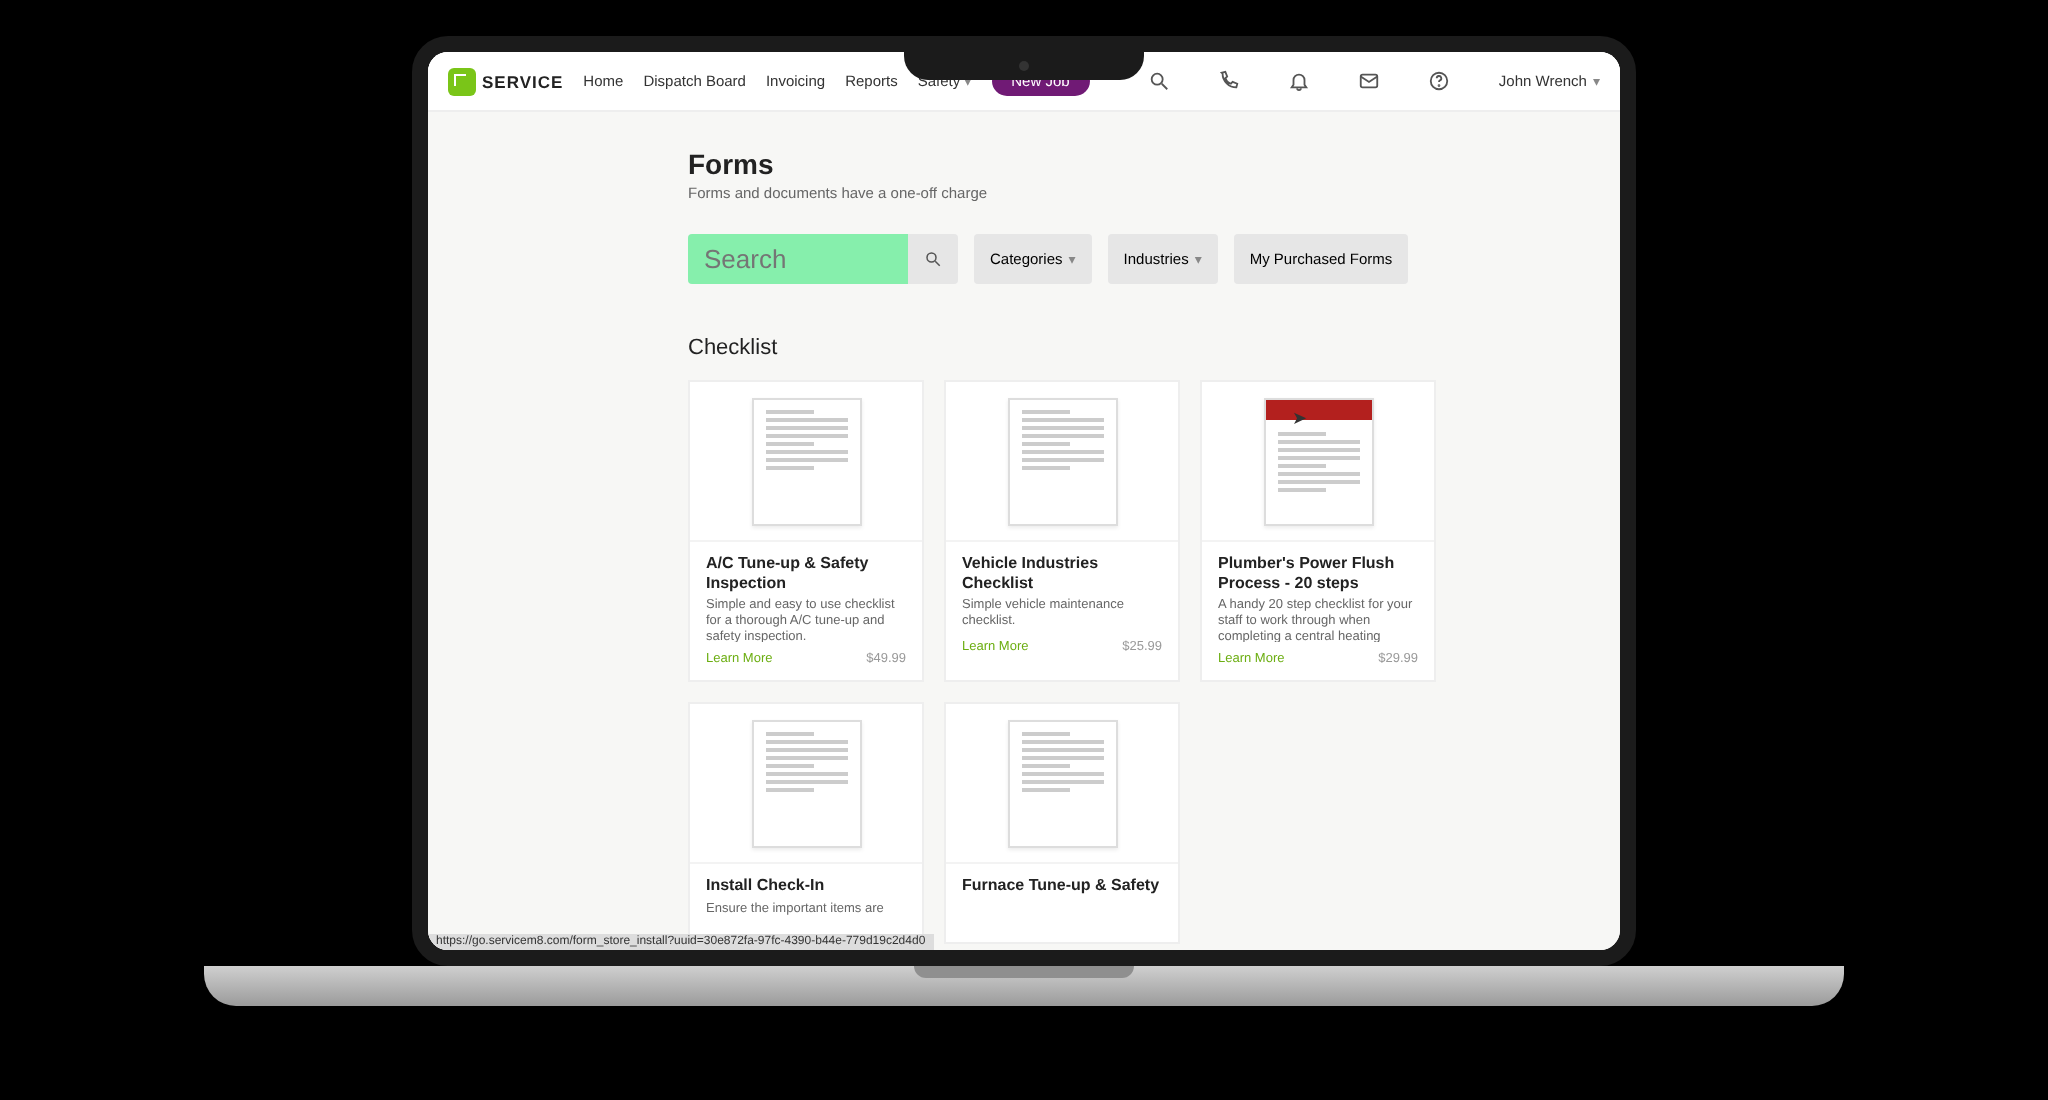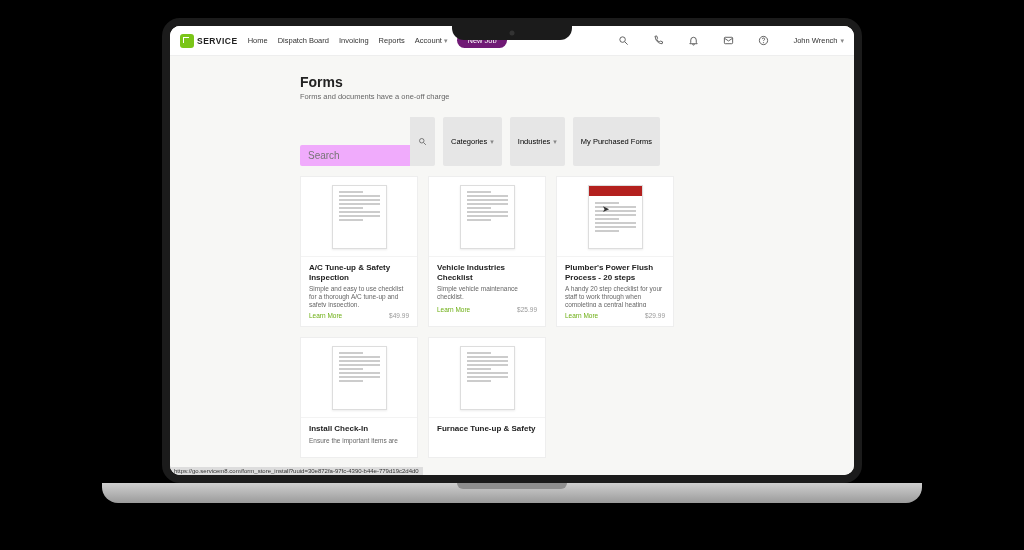--- a/index.html
+++ b/index.html
@@ -9,21 +9,21 @@
     width: 1024px;
     height: 550px;
     overflow: hidden;
     position: relative;
   }
   
   .laptop {
     position: absolute;
     left: 50%; top: 18px;
     transform: translateX(-50%);
-    width: 700px;
+    width: 612px;
     height: 465px;
     background: #fff;
     border: 8px solid #1b1b1b;
     border-radius: 18px;
     overflow: hidden;
   }
   .notch {
     position: absolute;
     top: 0; left: 50%;
     transform: translateX(-50%);
@@ -88,23 +88,23 @@
 
   .page {
     position:absolute;
     left:130px; right:20px; top:48px;
   }
   .page-title { font-size:14px; font-weight:600; color:#222; }
   .page-sub { color:#666; margin-top:2px; }
   .filters { display:flex; gap:8px; margin-top:16px; }
   .search-wrap { display:flex; }
   .search {
-    background:#f0abfc; border:none; padding:5px 8px;
-    font-size:10px; color:#555; width:110px;
-    border-top-left-radius:2px; border-bottom-left-radius:2px;margin-top:28px;
+    background:#86efac; border:none; padding:5px 8px;
+    font-size:13px; color:#555; width:110px;
+    border-top-left-radius:2px; border-bottom-left-radius:2px;
   }
   .search-btn, .pill {
     background:#e6e6e6; border:none; padding:3px 8px;
     font-size:7.5px; cursor:pointer; border-radius:2px;
     display:flex; align-items:center; gap:3px;text-align:center;
   }
   .search-btn { border-top-left-radius:0; border-bottom-left-radius:0; }
 
   .section-title { margin-top:26px; font-size:11px; color:#222; }
   .grid {
@@ -159,21 +159,21 @@
       <div class="logo">
         <span class="logo-mark"></span>
         <span class="logo-text">SERVICE</span>
       </div>
       <nav class="nav">
         <a>Home</a>
         <a>Dispatch Board</a>
         <a>Invoicing</a>
         <a>Reports</a>
         <span class="acct">
-          <span>Account</span>
+          <span>Safety</span>
           <span class="chev">▾</span>
         </span>
       </nav>
       <span class="newjob">New Job</span>
 
       <div class="top-right">
         <span class="ico">
           <svg viewBox="0 0 24 24" fill="none" stroke="currentColor" stroke-width="2">
               <circle cx="10" cy="10" r="6"></circle>
               <line x1="15" y1="15" x2="21" y2="21"></line>
@@ -232,20 +232,21 @@
         </button>
         <button class="pill">
           <span>Industries</span>
           <span class="chev">▾</span>
         </button>
         <button class="pill">
           <span>My Purchased Forms</span>
         </button>
       </div>
 
+      <div class="section-title">Checklist</div>
 
       <div class="grid" id="grid">
           <div class="card">
             <div class="thumb">
               <div class="doc">
                 <div class="ln s"></div>
                 <div class="ln"></div>
                 <div class="ln"></div>
                 <div class="ln"></div>
                 <div class="ln s"></div>

